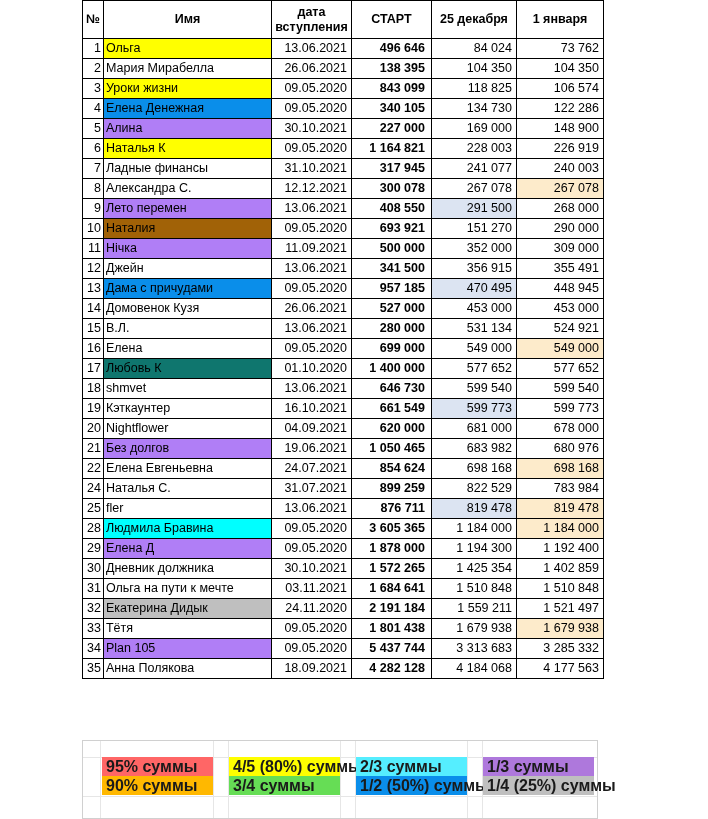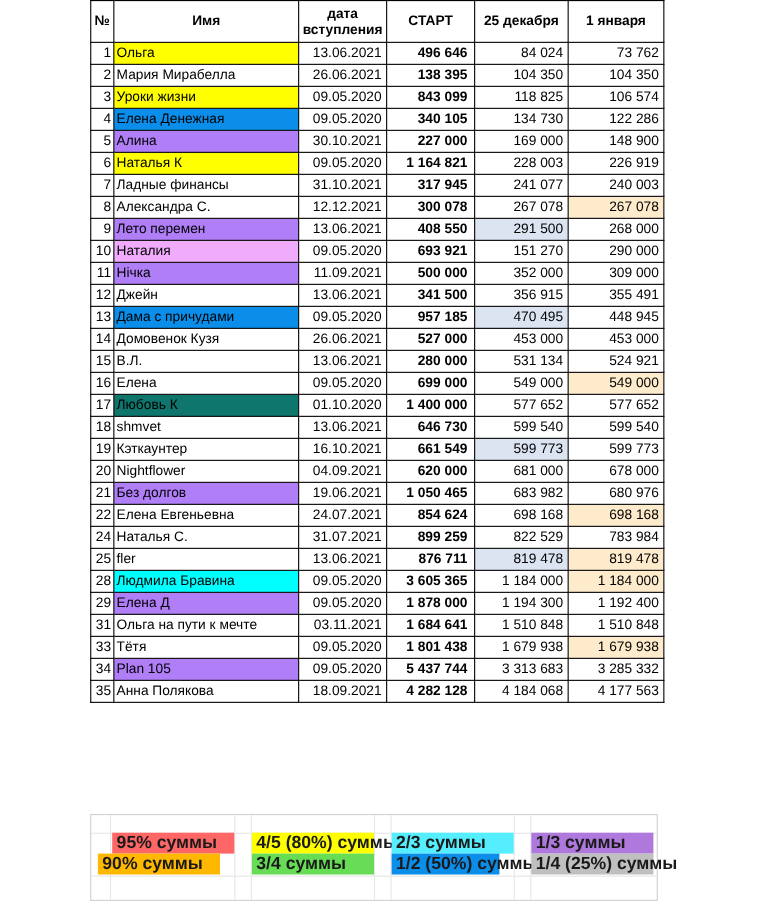--- a/index.html
+++ b/index.html
@@ -119,21 +119,21 @@
         <tr>
           <td class="num">9</td>
           <td class="name" style="background: rgb(176, 126, 246);">Лето перемен</td>
           <td class="date">13.06.2021</td>
           <td class="start">408 550</td>
           <td class="val" style="background: rgb(220, 228, 242);">291 500</td>
           <td class="val">268 000</td>
         </tr>
         <tr>
           <td class="num">10</td>
-          <td class="name" style="background: #f0abfc;">Наталия</td>
+          <td class="name" style="background: #a16207;">Наталия</td>
           <td class="date">09.05.2020</td>
           <td class="start">693 921</td>
           <td class="val">151 270</td>
           <td class="val">290 000</td>
         </tr>
         <tr>
           <td class="num">11</td>
           <td class="name" style="background: rgb(176, 126, 246);">Нічка</td>
           <td class="date">11.09.2021</td>
           <td class="start">500 000</td>
@@ -254,26 +254,42 @@
         </tr>
         <tr>
           <td class="num">29</td>
           <td class="name" style="background: rgb(176, 126, 246);">Елена Д</td>
           <td class="date">09.05.2020</td>
           <td class="start">1 878 000</td>
           <td class="val">1 194 300</td>
           <td class="val">1 192 400</td>
         </tr>
         <tr>
+          <td class="num">30</td>
+          <td class="name">Дневник должника</td>
+          <td class="date">30.10.2021</td>
+          <td class="start">1 572 265</td>
+          <td class="val">1 425 354</td>
+          <td class="val">1 402 859</td>
+        </tr>
+        <tr>
           <td class="num">31</td>
           <td class="name">Ольга на пути к мечте</td>
           <td class="date">03.11.2021</td>
           <td class="start">1 684 641</td>
           <td class="val">1 510 848</td>
           <td class="val">1 510 848</td>
+        </tr>
+        <tr>
+          <td class="num">32</td>
+          <td class="name" style="background: rgb(191, 191, 191);">Екатерина Дидык</td>
+          <td class="date">24.11.2020</td>
+          <td class="start">2 191 184</td>
+          <td class="val">1 559 211</td>
+          <td class="val">1 521 497</td>
         </tr>
         <tr>
           <td class="num">33</td>
           <td class="name">Тётя</td>
           <td class="date">09.05.2020</td>
           <td class="start">1 801 438</td>
           <td class="val">1 679 938</td>
           <td class="val" style="background: rgb(253, 235, 203);">1 679 938</td>
         </tr>
         <tr>
@@ -300,20 +316,20 @@
   <div class="grid-v" style="left:17px"></div>
   <div class="grid-v" style="left:130px"></div>
   <div class="grid-v" style="left:145px"></div>
   <div class="grid-v" style="left:257px"></div>
   <div class="grid-v" style="left:272px"></div>
   <div class="grid-v" style="left:384px"></div>
   <div class="grid-v" style="left:399px"></div>
   <div class="grid-h" style="top:16px"></div>
   <div class="grid-h" style="top:55px"></div>
 <div class="sw" style="left: 19px; top: 16px; width: 111px; background: rgb(255, 102, 102);">95% суммы</div>
-    <div class="sw" style="left: 6px; top: 35px; width: 111px; background: rgb(255, 184, 0);">90% суммы</div>
+    <div class="sw" style="left: 19px; top: 35px; width: 111px; background: rgb(255, 184, 0);">90% суммы</div>
     <div class="sw" style="left: 146px; top: 16px; width: 111px; background: rgb(255, 255, 0);">4/5 (80%) суммы</div>
     <div class="sw" style="left: 146px; top: 35px; width: 111px; background: rgb(102, 221, 85);">3/4 суммы</div>
     <div class="sw" style="left: 273px; top: 16px; width: 111px; background: rgb(85, 238, 255);">2/3 суммы</div>
-    <div class="sw" style="left: 273px; top: 35px; width: 98px; background: rgb(10, 142, 234);">1/2 (50%) суммы</div>
+    <div class="sw" style="left: 273px; top: 35px; width: 111px; background: rgb(10, 142, 234);">1/2 (50%) суммы</div>
     <div class="sw" style="left: 400px; top: 16px; width: 111px; background: rgb(174, 120, 220);">1/3 суммы</div>
     <div class="sw" style="left: 400px; top: 35px; width: 111px; background: rgb(191, 191, 191);">1/4 (25%) суммы</div>
   </div>
 
 </body></html>

